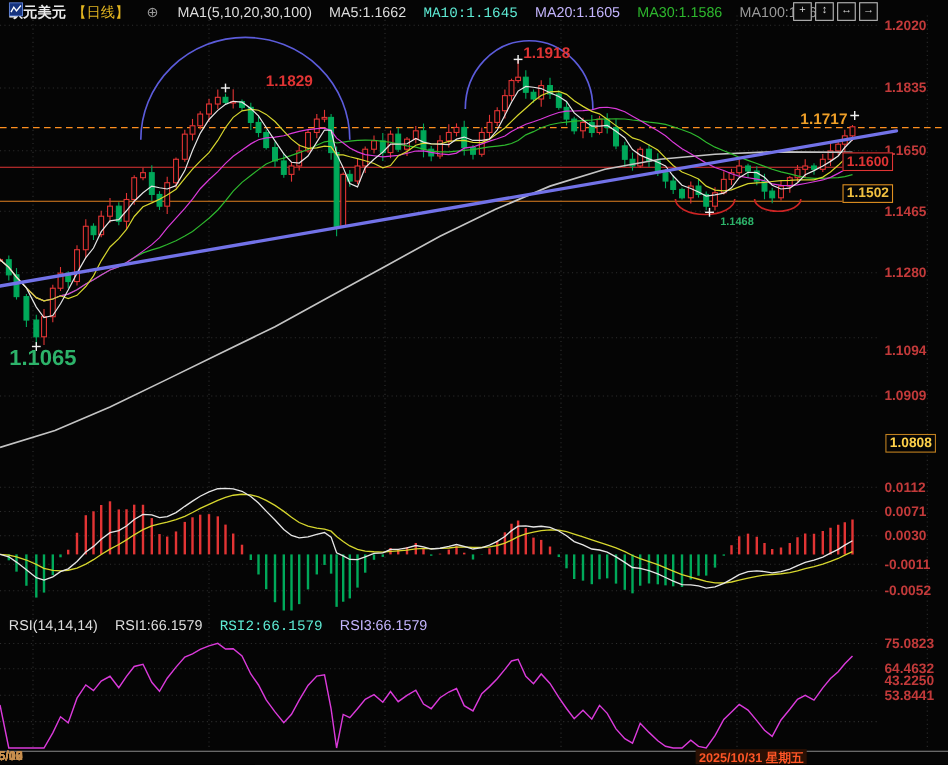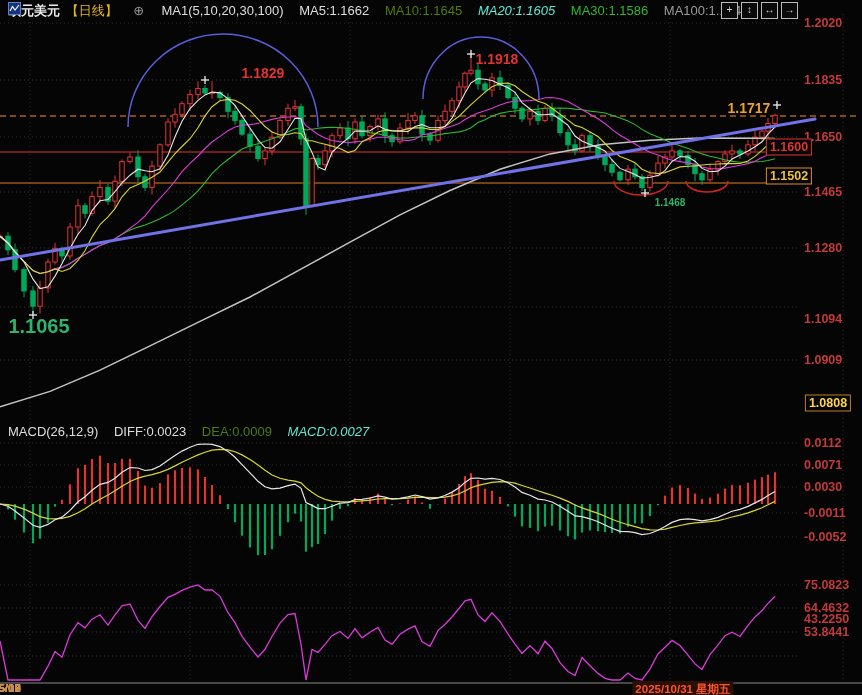--- a/index.html
+++ b/index.html
@@ -6,21 +6,21 @@
   #app{position:relative;width:862px;height:695px;background:#050505;overflow:hidden;
        font-family:"Liberation Sans","DejaVu Sans",sans-serif;}
   svg{position:absolute;left:0;top:0;}
   .hdr{position:absolute;left:8px;white-space:nowrap;font-size:13px;color:#dedede;z-index:3;}
   .hdr span{margin-right:12px;}
   #hdr-main{top:2px;}
   #hdr-macd{top:424px;}
   #hdr-rsi{top:561px;}
   .sym{font-weight:700;color:#eaeaea;margin-right:2px !important;}
   .period{font-weight:400;color:#e2b520;}
-  .wht{color:#dedede;margin-top:26px;} .yel{color:#4d7c0f;} .mag{color:#5eead4;font-style:italic;} .grn{color:#2eb82e;} .gry{color:#9a9a9a;}
+  .wht{color:#dedede;margin-top:26px;} .yel{color:#5eead4;font-family:Liberation Mono, monospace;} .mag{color:#c4b5fd;} .grn{color:#2eb82e;} .gry{color:#9a9a9a;}
   .crosshair-toggle{color:#999;margin-right:6px !important;cursor:pointer;}
   .chart-ico{display:inline-block;vertical-align:-2px;margin-right:4px !important;}
   #toolbar{position:absolute;top:2px;right:64px;display:flex;z-index:4;}
   .tool{width:15px;height:15px;border:1px solid #bbb;color:#d8d8d8;font-size:10px;line-height:13px;
         text-align:center;margin-left:3px;cursor:pointer;background:#0a0a0a;}
   .ylab{position:absolute;left:804px;color:#c23a3a;font-size:12.5px;font-weight:700;z-index:5;}
   .xlab{position:absolute;top:682px;transform:translateX(-50%);color:#c88f4e;font-size:11.5px;
         font-weight:700;z-index:5;white-space:nowrap;}
   .xlab-cross{position:absolute;top:681px;transform:translateX(-50%);color:#ff5526;background:#2a1004;
         font-size:11.5px;font-weight:700;z-index:6;white-space:nowrap;padding:1px 3px;}
@@ -439,27 +439,27 @@
     <span class="gry">MA100:1.1641</span>
   </div>
 
   <div id="toolbar">
       <div class="tool">+</div>
       <div class="tool">↕</div>
       <div class="tool">↔</div>
       <div class="tool">→</div>
     </div>
 
-  <div class="hdr" id="hdr-macd">
-    <span class="wht">MACD(26,12,9)</span>
-    <span class="wht">DIFF:0.0023</span>
-    <span class="yel">DEA:0.0009</span>
-    <span class="mag">MACD:0.0027</span>
+
+  <div class="hdr" id="hdr-rsi">
+    <span class="wht">RSI(14,14,14)</span>
+    <span class="wht">RSI1:66.1579</span>
+    <span class="yel">RSI2:66.1579</span>
+    <span class="mag">RSI3:66.1579</span>
   </div>
-
 
   <div id="overlay">
       <div class="ylab" style="top: 16px;">1.2020</div>
       <div class="ylab" style="top: 73px;">1.1835</div>
       <div class="ylab" style="top: 130px;">1.1650</div>
       <div class="ylab" style="top: 185px;">1.1465</div>
       <div class="ylab" style="top: 241px;">1.1280</div>
       <div class="ylab" style="top: 300px; margin-top: 12px;">1.1094</div>
       <div class="ylab" style="top: 353px;">1.0909</div>
       <div class="ylab" style="top: 436px;">0.0112</div>
@@ -472,21 +472,21 @@
       <div class="ylab" style="top: 625px;">53.8441</div>
       <div class="ylab" style="top: 612px;">43.2250</div>
       <div class="xlab">2025/06</div>
       <div class="xlab">2025/07</div>
       <div class="xlab">2025/08</div>
       <div class="xlab">2025/09</div>
       <div class="xlab">2025/10</div>
       <div class="xlab">2025/12</div>
       <div class="xlab-cross" style="left: 683px;">2025/10/31 星期五</div>
       <div class="anno" style="left: 263px; top: 73px; color: rgb(224, 52, 52); font-size: 14px;">1.1829</div>
-      <div class="anno" style="left: 497px; top: 59px; color: rgb(224, 52, 52); font-size: 14px;">1.1918</div>
+      <div class="anno" style="left: 497px; top: 48px; color: rgb(224, 52, 52); font-size: 14px;">1.1918</div>
       <div class="anno" style="left: 749px; top: 108px; color: rgb(240, 160, 40); font-size: 14px;">1.1717</div>
       <div class="anno" style="left: 39px; top: 326px; color: rgb(45, 179, 106); font-size: 20px;">1.1065</div>
       <div class="anno" style="left: 670px; top: 202px; color: rgb(45, 179, 106); font-size: 10px;">1.1468</div>
       <div class="tagbox" style="left: 789px; top: 147px; color: rgb(224, 52, 52); border-color: rgb(224, 52, 52);">1.1600</div>
       <div class="tagbox" style="left: 789px; top: 176px; color: rgb(240, 192, 64); border-color: rgb(224, 144, 32);">1.1502</div>
       <div class="tagbox" style="left: 828px; top: 403px; color: rgb(255, 210, 74); border-color: rgb(192, 128, 32);">1.0808</div>
     </div>
 
 
 </div>

